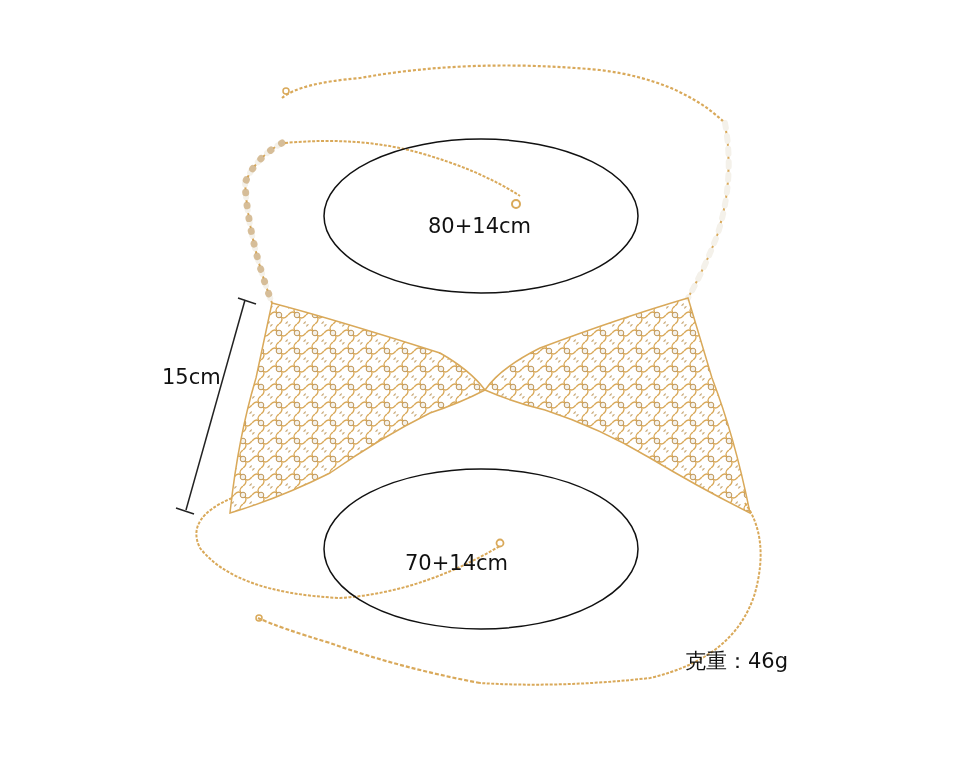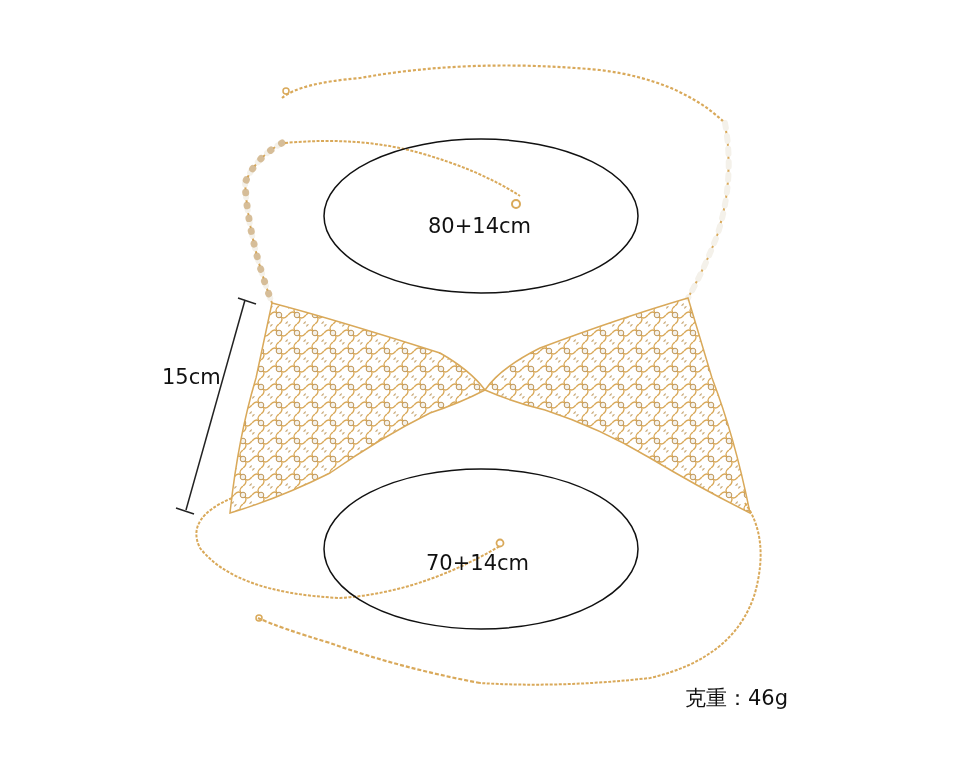--- a/index.html
+++ b/index.html
@@ -64,16 +64,16 @@
     <ellipse cx="481" cy="531" rx="157" ry="80" fill="none" stroke="#111" stroke-width="1.5"></ellipse>
 
     <g stroke="#222" stroke-width="1.5">
       <line x1="245" y1="282" x2="186" y2="492"></line>
       <line x1="238" y1="280" x2="256" y2="286"></line>
       <line x1="176" y1="490" x2="194" y2="496"></line>
     </g>
   </svg>
 
   <div class="label" style="left:428px; top:196px;">80+14cm</div>
-  <div class="label" style="left:426px; top:533px;">70+14cm</div>
+  <div class="label" style="left:405px; top:533px;">70+14cm</div>
   <div class="label" style="left:162px; top:347px;">15cm</div>
-  <div class="label" style="left:685px; top:666px;">克重：46g</div>
+  <div class="label" style="left:685px; top:629px;">克重：46g</div>
 </div>
 
 </body></html>

